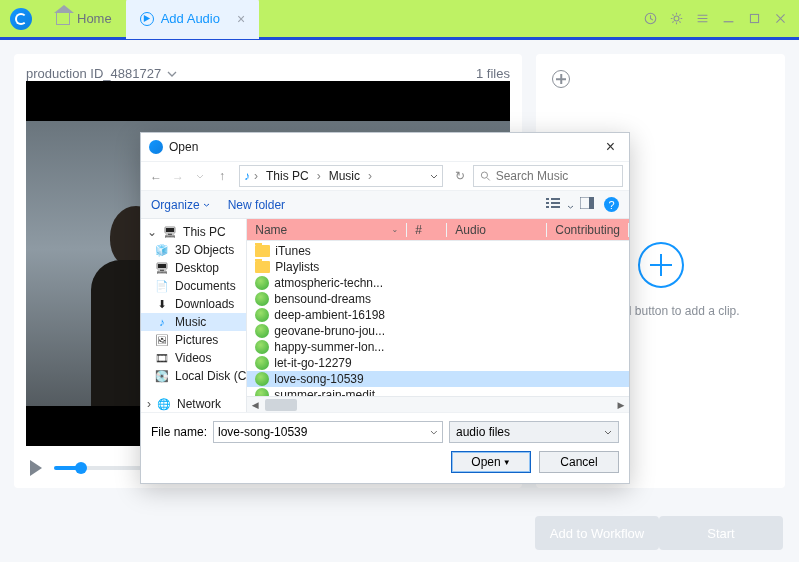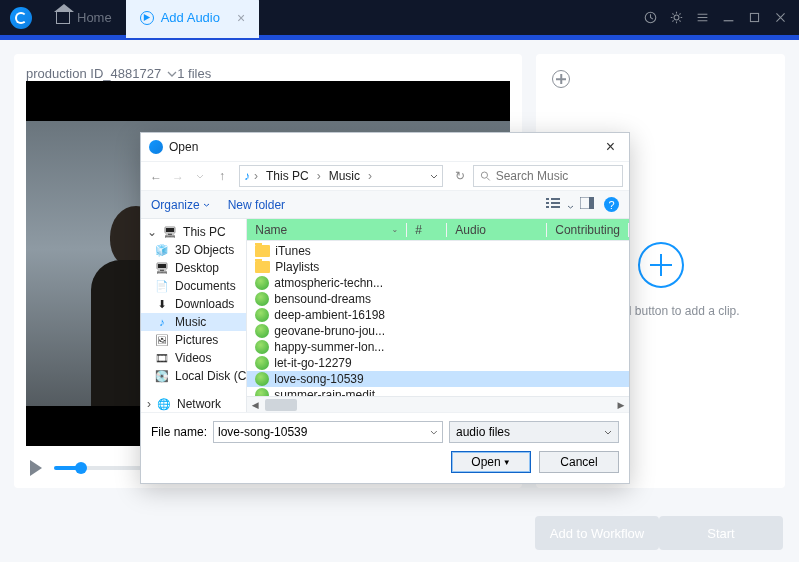--- a/index.html
+++ b/index.html
@@ -1,37 +1,37 @@
 <!DOCTYPE html>
 <html><head>
 <meta charset="utf-8">
 <style>
 * { margin: 0; padding: 0; box-sizing: border-box; font-family: "Segoe UI", Arial, sans-serif; }
 body { width: 799px; height: 562px; background: #f5f7fa; position: relative; overflow: hidden; }
 
 
-.topbar { height: 40px; background: #0f172a; display: flex; align-items: center; border-bottom: 5px solid #1d4ed8; }
+.topbar { height: 40px; background: #bef264; display: flex; align-items: center; border-bottom: 3px solid #1d4ed8; }
 .app-logo { width: 22px; height: 22px; margin: 0 10px; border-radius: 50%; background: linear-gradient(135deg, #1296ff, #0d7ee0); position: relative; }
 .app-logo::after { content: ""; position: absolute; top: 5px; left: 5px; width: 8px; height: 8px; border: 2px solid #fff; border-radius: 50%; border-right-color: transparent; }
 .tab { height: 40px; display: inline-flex; align-items: center; padding: 0 14px; font-size: 13px; color: #6b7280; gap: 7px; cursor: pointer; }
 .tab.home { }
 .tab.active { background: #e9f3ff; color: #1296ff; border-radius: 3px 3px 0 0; position: relative; }
 .tab-close { margin-left: 10px; font-size: 14px; color: #9ca3af; }
 .home-icon { display: inline-block; width: 14px; height: 12px; border: 1.4px solid #9ca3af; border-top: none; position: relative; }
 .home-icon::before { content: ""; position: absolute; top: -8px; left: -3px; width: 0; height: 0; border-left: 10px solid transparent; border-right: 10px solid transparent; border-bottom: 8px solid #9ca3af; }
 .add-audio-icon { width: 14px; height: 14px; border: 1.5px solid #1296ff; border-radius: 50%; position: relative; display: inline-flex; align-items: center; justify-content: center; }
 .add-audio-icon svg { width: 9px; height: 9px; }
 .topbar-right { margin-left: auto; display: flex; align-items: center; gap: 13px; padding-right: 12px; color: #8a9099; }
 .topbar-right span { cursor: pointer; font-size: 14px; display: inline-flex; }
 .win-btn { width: 13px; height: 13px; }
 
 
 .content { display: flex; padding: 14px; gap: 14px; height: 462px; }
 .left-panel { width: 508px; background: #fff; border-radius: 4px; padding: 12px; display: flex; flex-direction: column; }
-.project-row { display: flex; align-items: center; font-size: 13px; color: #6b7280; margin-bottom: 0; }
+.project-row { display: flex; align-items: center; justify-content: space-between; font-size: 13px; color: #6b7280; margin-bottom: 0; }
 .project-name { display: flex; align-items: center; gap: 6px; cursor: pointer; }
 .chev-down { width: 10px; height: 6px; }
 .video-preview { flex: 1; background: #000; position: relative; display: flex; align-items: center; justify-content: center; overflow: hidden; }
 .scene { position: absolute; inset: 0; display: flex; align-items: center; justify-content: center; }
 .scene-img { width: 100%; height: 78%; background: linear-gradient(180deg, #6a757d 0%, #8e9aa3 45%, #545b60 100%); position: relative; overflow: hidden; }
 .person { position: absolute; bottom: 0; width: 120px; height: 200px; }
 .person.a { left: 50px; }
 .person.b { left: 160px; }
 .head { width: 52px; height: 62px; background: #2b2520; border-radius: 50% 50% 45% 45%; margin: 0 auto; }
 .body { width: 90px; height: 150px; background: #1a1815; border-radius: 30px 30px 0 0; margin: -8px auto 0; }
@@ -85,21 +85,21 @@
 
 .dialog-body { flex: 1; display: flex; overflow: hidden; }
 .nav-tree { width: 116px; background: #fff; border-right: 1px solid #e6eaee; padding: 4px 0; overflow-y: auto; }
 .tree-item { display: flex; align-items: center; gap: 6px; padding: 2px 6px 2px 14px; cursor: pointer; color: #222; white-space: nowrap; }
 .tree-item.top { padding-left: 6px; font-weight: 400; }
 .tree-item.selected { background: #d6eaff; }
 .tree-icon { width: 14px; height: 14px; flex-shrink: 0; display: inline-flex; align-items: center; justify-content: center; font-size: 11px; }
 .chk { color: #555; }
 
 .file-area { flex: 1; display: flex; flex-direction: column; position: relative; }
-.col-headers { display: flex; height: 22px; align-items: center; border-bottom: 1px solid #e6eaee; color: #444; background: #86efac; }
+.col-headers { display: flex; height: 22px; align-items: center; border-bottom: 1px solid #e6eaee; color: #444; background: #fca5a5; }
 .col { padding: 0 8px; cursor: pointer; border-right: 1px solid #f0f2f4; }
 .col.name { width: 160px; display: flex; justify-content: space-between; align-items: center; }
 .col.num { width: 40px; }
 .col.title { width: 100px; }
 .col.contrib { flex: 1; }
 .sort-caret { font-size: 8px; color: #666; }
 .file-list { flex: 1; overflow-y: auto; overflow-x: hidden; padding-top: 2px; }
 .file-item { display: flex; align-items: center; gap: 5px; padding: 1px 8px; cursor: pointer; color: #222; white-space: nowrap; overflow: hidden; text-overflow: ellipsis; }
 .file-item.selected { background: #c5e2ff; }
 .folder-icon { width: 15px; height: 12px; background: #ffd050; border-radius: 1px; position: relative; flex-shrink: 0; }

